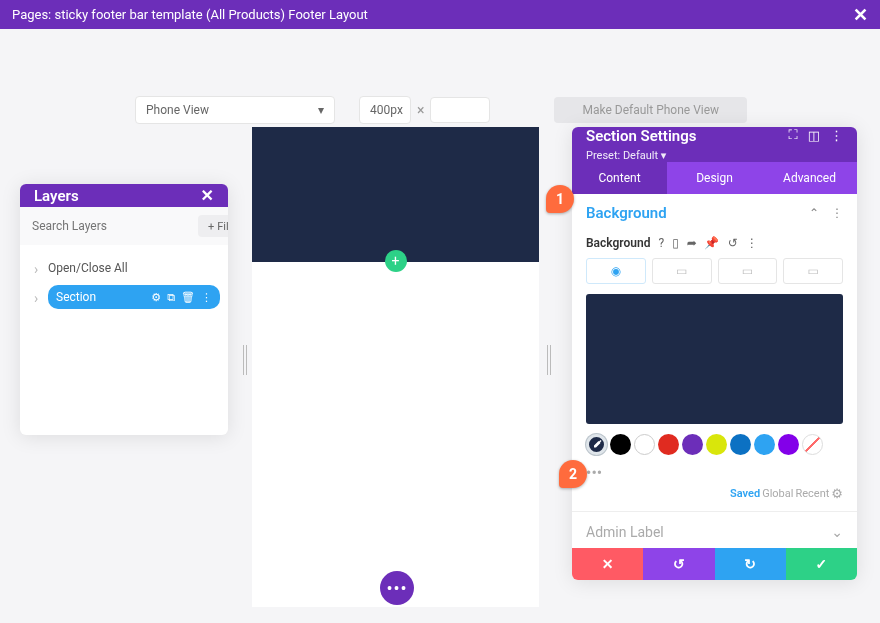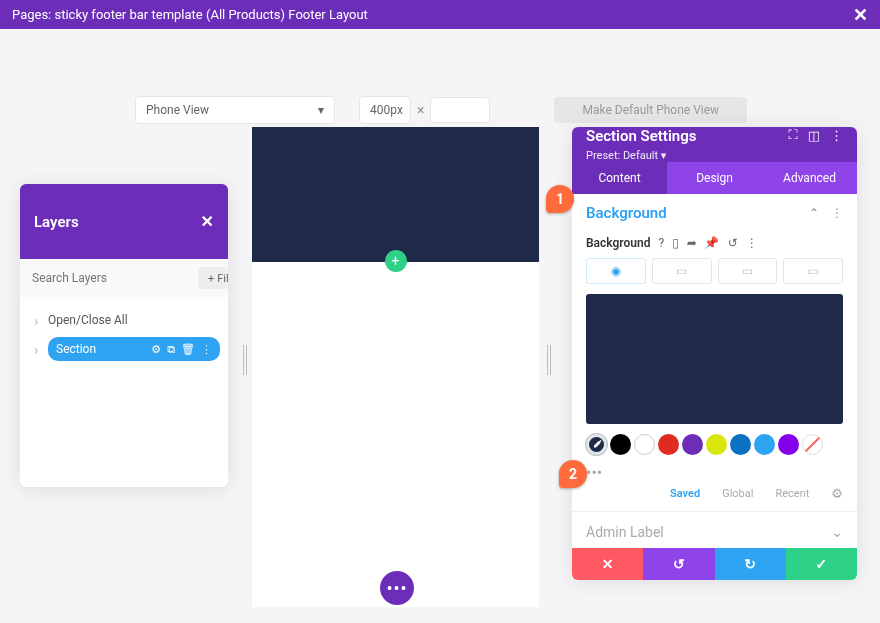--- a/index.html
+++ b/index.html
@@ -10,21 +10,21 @@
 
 .toolbar { display: flex; gap: 24px; padding: 12px 0 12px 135px; align-items: center; margin-top: 55px; }
 .device-select { background: white; border: 1px solid #e5e5e5; border-radius: 4px; padding: 6px 10px; font-size: 12px; color: #666; width: 200px; display: flex; justify-content: space-between; align-items: center; cursor: pointer; }
 .width-group { display: flex; align-items: center; gap: 6px; }
 .width-input { background: white; border: 1px solid #e5e5e5; border-radius: 4px; padding: 6px 10px; font-size: 12px; color: #666; width: 52px; }
 .width-x { color: #999; font-size: 14px; }
 .width-blank { background: white; border: 1px solid #e5e5e5; border-radius: 4px; padding: 6px 10px; width: 60px; height: 26px; }
 .make-default { background: #e6e6e9; border: none; border-radius: 4px; padding: 6px 28px; font-size: 12px; color: #999; margin-left: 40px; cursor: pointer; }
 
 .layers-panel { position: absolute; left: 20px; top: 184px; width: 208px; background: white; border-radius: 6px; box-shadow: 0 2px 20px rgba(0,0,0,0.1); overflow: hidden; }
-.layers-header { background: #6c2eb9; color: white; padding: 28px 14px; display: flex; justify-content: space-between; align-items: center; }
+.layers-header { background: #6c2eb9; color: white; padding: 2px 14px; display: flex; justify-content: space-between; align-items: center; }
 .layers-header h3 { font-size: 15px; font-weight: 600; }
 .layers-close { cursor: pointer; font-size: 16px; font-weight: bold; }
 .layers-search-row { display: flex; padding: 8px; gap: 6px; background: #f9f9fa; }
 .layers-search { border: none; background: transparent; font-size: 12px; color: #999; flex: 1; padding: 4px; }
 .filter-btn { background: #eeeef0; border: none; border-radius: 4px; padding: 4px 10px; font-size: 11px; color: #666; cursor: pointer; display: flex; align-items: center; gap: 3px; }
 .layers-body { padding: 10px 0; height: 190px; }
 .open-close { font-size: 12px; color: #555; padding: 6px 20px 10px 28px; cursor: pointer; position: relative; }
 .open-close::before { content: "›"; position: absolute; left: 14px; color: #bbb; font-size: 14px; }
 .section-item-wrap { position: relative; }
 .section-item-wrap::before { content: "›"; position: absolute; left: 14px; top: 5px; color: #bbb; font-size: 14px; z-index: 2; }
@@ -69,21 +69,21 @@
 
 .bg-preview { margin: 0 14px 10px; height: 130px; background: #1e2a47; border-radius: 3px; }
 
 .color-row { display: flex; gap: 3px; padding: 0 14px 6px; align-items: center; flex-wrap: wrap; }
 .color-swatch { width: 21px; height: 21px; border-radius: 50%; cursor: pointer; }
 .color-swatch.eyedrop { background: #1e2a47; border: 3px solid #dfe5ea; box-shadow: 0 0 0 1px #bcc5cc; display: flex; align-items: center; justify-content: center; color: white; font-size: 10px; }
 .color-swatch.outlined { border: 1px solid #ccc; }
 .color-swatch.striped { background: linear-gradient(135deg, white 45%, #ff6b6b 45%, #ff6b6b 55%, white 55%); border: 1px solid #ddd; }
 .more-dots { color: #aaa; font-size: 16px; padding: 2px 14px 0; cursor: pointer; }
 
-.swatch-filters { display: flex; gap: 22px; padding: 4px 14px 10px; justify-content: flex-end; font-size: 11px; align-items: center; }
+.swatch-filters { display: flex; gap: 2px; padding: 4px 14px 10px; justify-content: flex-end; font-size: 11px; align-items: center; }
 .swatch-filters span { color: #aaa; cursor: pointer; }
 .swatch-filters span.active { color: #2ea3f2; font-weight: 600; }
 .swatch-filters span.gear { font-size: 13px; }
 
 .admin-label-row { display: flex; justify-content: space-between; align-items: center; padding: 12px 14px 8px; border-top: 1px solid #eee; color: #aaa; font-size: 14px; cursor: pointer; }
 
 .action-bar { display: flex; height: 32px; }
 .action-btn { flex: 1; display: flex; align-items: center; justify-content: center; color: white; cursor: pointer; font-size: 14px; font-weight: bold; }
 .ab-cancel { background: #ff5a64; }
 .ab-undo { background: #8e44e8; }

